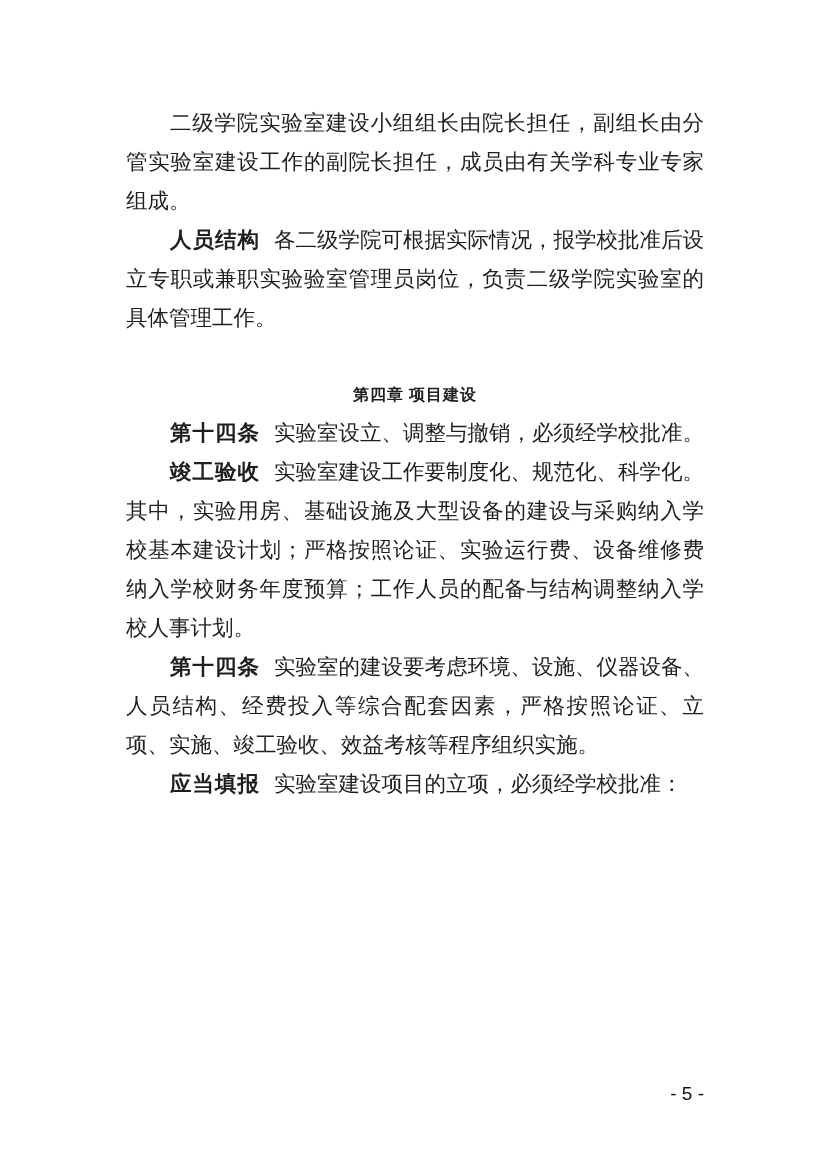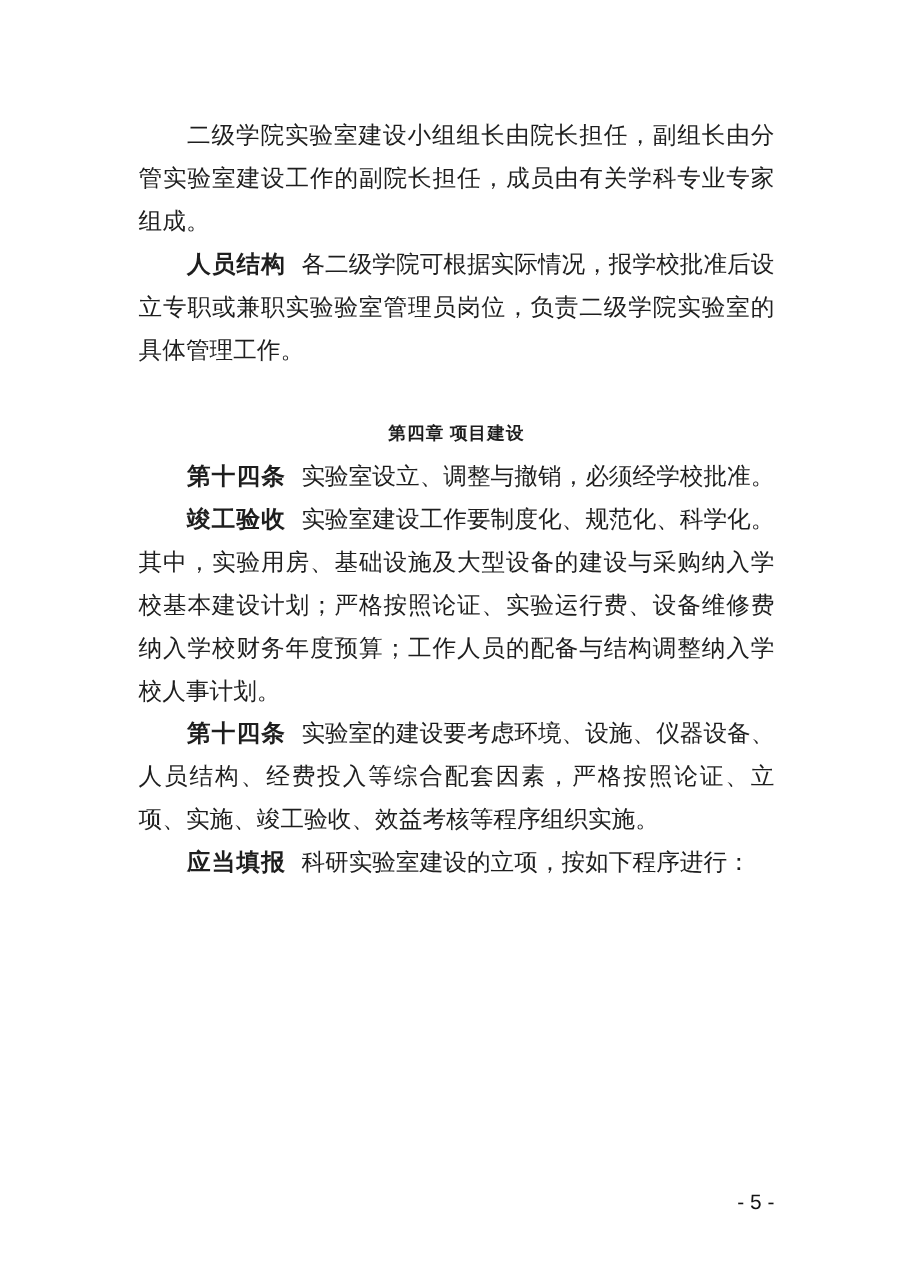--- a/index.html
+++ b/index.html
@@ -69,21 +69,21 @@
     <p class="para"><span class="term">人员结构</span><span>各二级学院可根据实际情况，报学校批准后设立专职或兼职实验验室管理员岗位，负责二级学院实验室的具体管理工作。</span></p>
 
     <h2 class="chapter">第四章 项目建设</h2>
 
     <p class="para"><span class="term">第十四条</span><span>实验室设立、调整与撤销，必须经学校批准。</span></p>
 
     <p class="para"><span class="term">竣工验收</span><span>实验室建设工作要制度化、规范化、科学化。其中，实验用房、基础设施及大型设备的建设与采购纳入学校基本建设计划；严格按照论证、实验运行费、设备维修费纳入学校财务年度预算；工作人员的配备与结构调整纳入学校人事计划。</span></p>
 
     <p class="para"><span class="term">第十四条</span><span>实验室的建设要考虑环境、设施、仪器设备、人员结构、经费投入等综合配套因素，严格按照论证、立项、实施、竣工验收、效益考核等程序组织实施。</span></p>
 
-    <p class="para"><span class="term">应当填报</span><span>科研实验室建设的立项，按如下程序进行：</span></p>
+    <p class="para"><span class="term">应当填报</span><span>实验室建设项目的立项，必须经学校批准：</span></p>
 
 
 
   </div>
 
   <div class="footer">
     <span>- 5 -</span>
   </div>
 
 </div>

